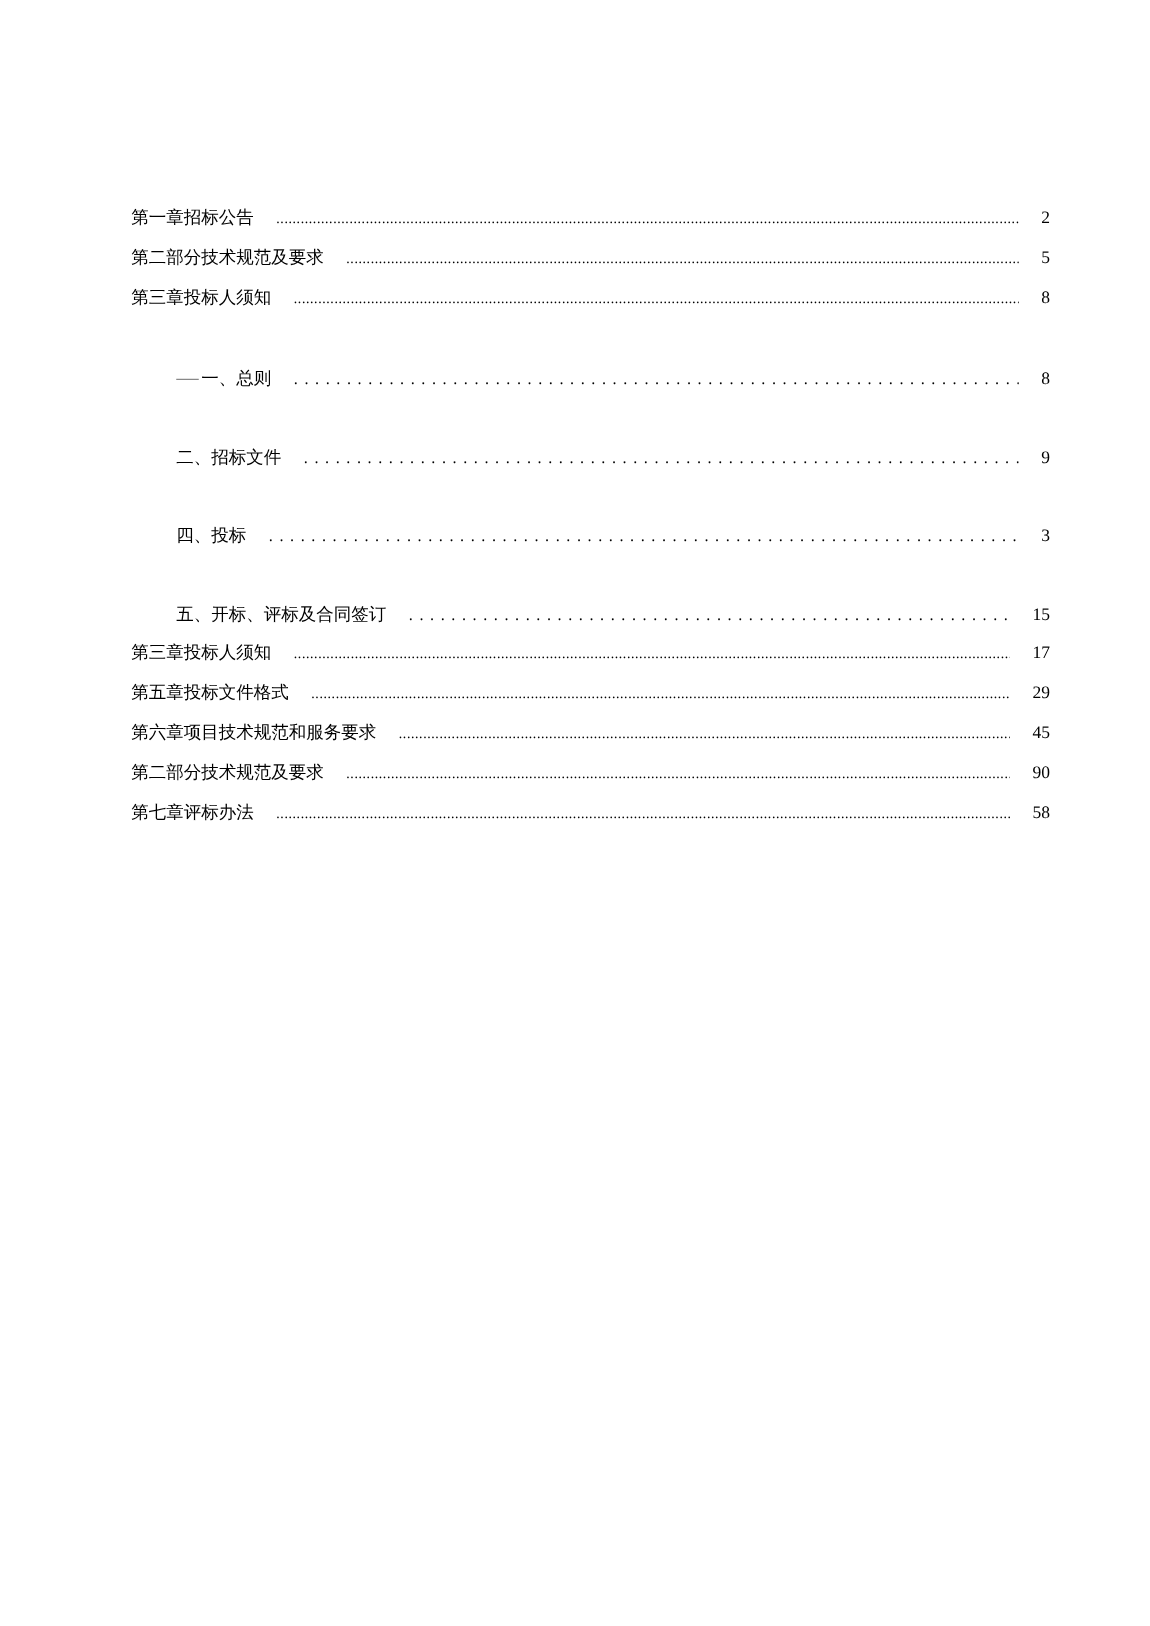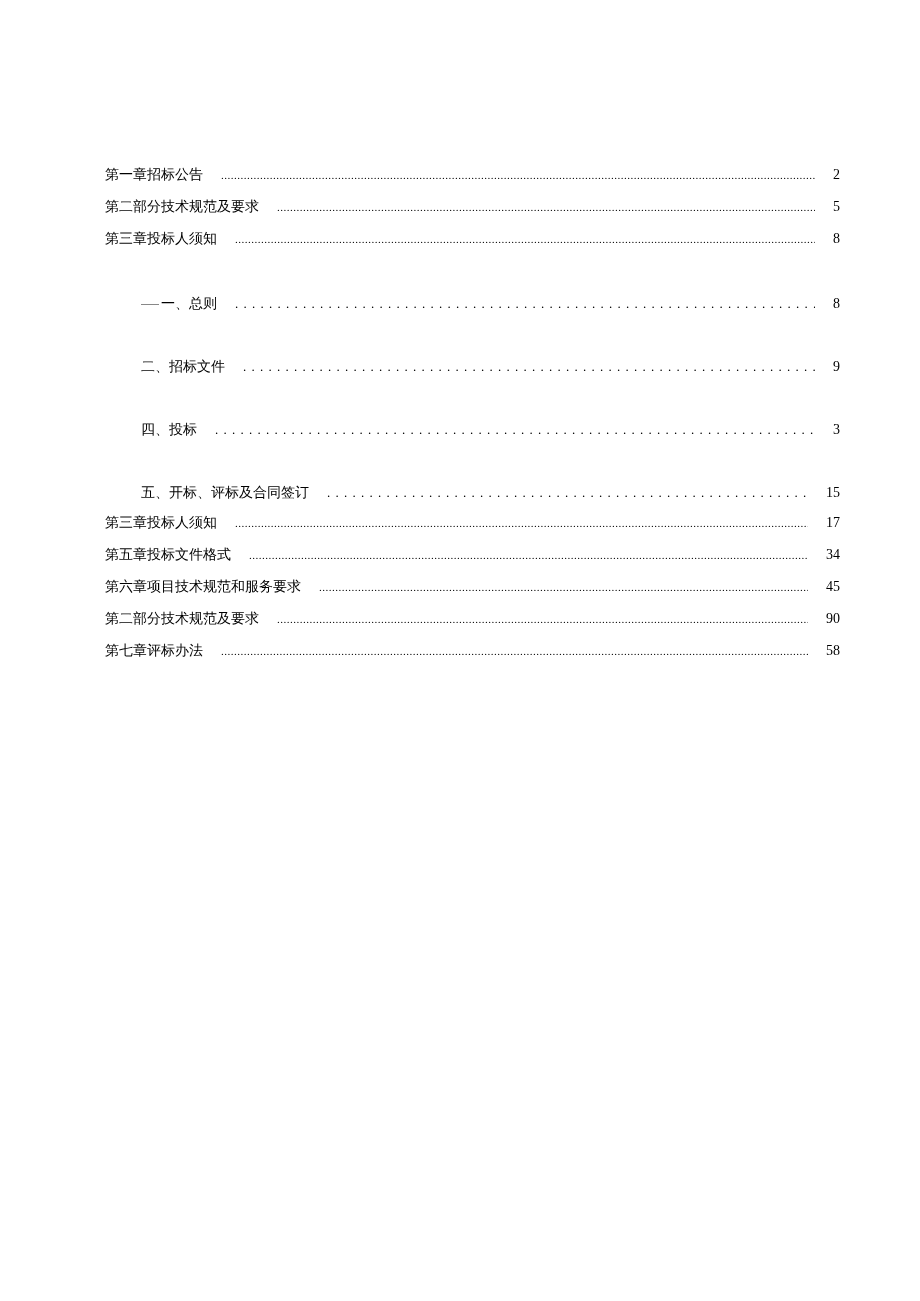--- a/index.html
+++ b/index.html
@@ -113,21 +113,21 @@
     <span class="toc-page">15</span>
   </div>
   <div class="toc-entry level-1">
     <span class="toc-title">第三章投标人须知</span>
     <span class="toc-leader dense"></span>
     <span class="toc-page">17</span>
   </div>
   <div class="toc-entry level-1">
     <span class="toc-title">第五章投标文件格式</span>
     <span class="toc-leader dense"></span>
-    <span class="toc-page">34</span>
+    <span class="toc-page">29</span>
   </div>
   <div class="toc-entry level-1">
     <span class="toc-title">第六章项目技术规范和服务要求</span>
     <span class="toc-leader dense"></span>
     <span class="toc-page">45</span>
   </div>
   <div class="toc-entry level-1">
     <span class="toc-title">第二部分技术规范及要求</span>
     <span class="toc-leader dense"></span>
     <span class="toc-page">90</span>

